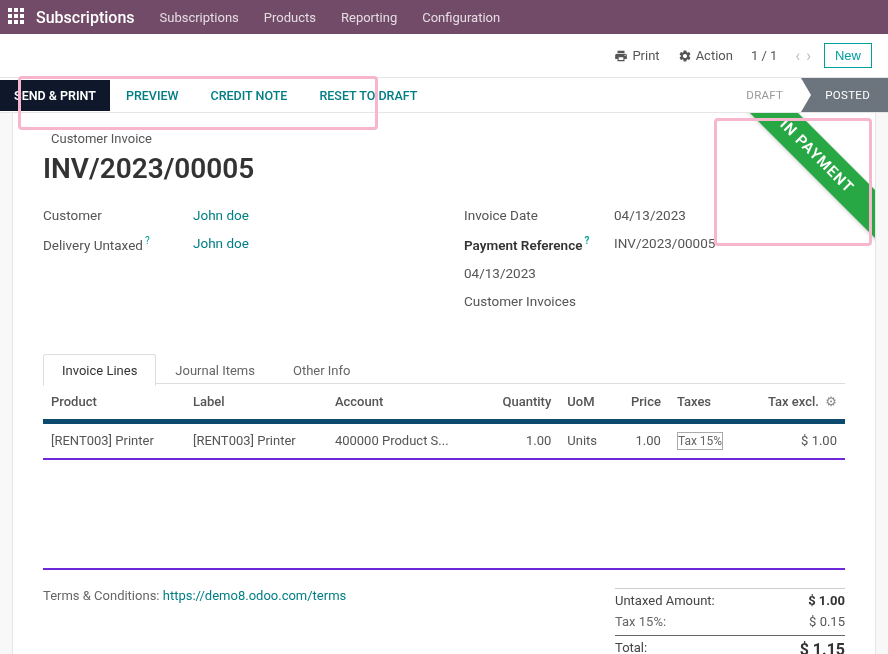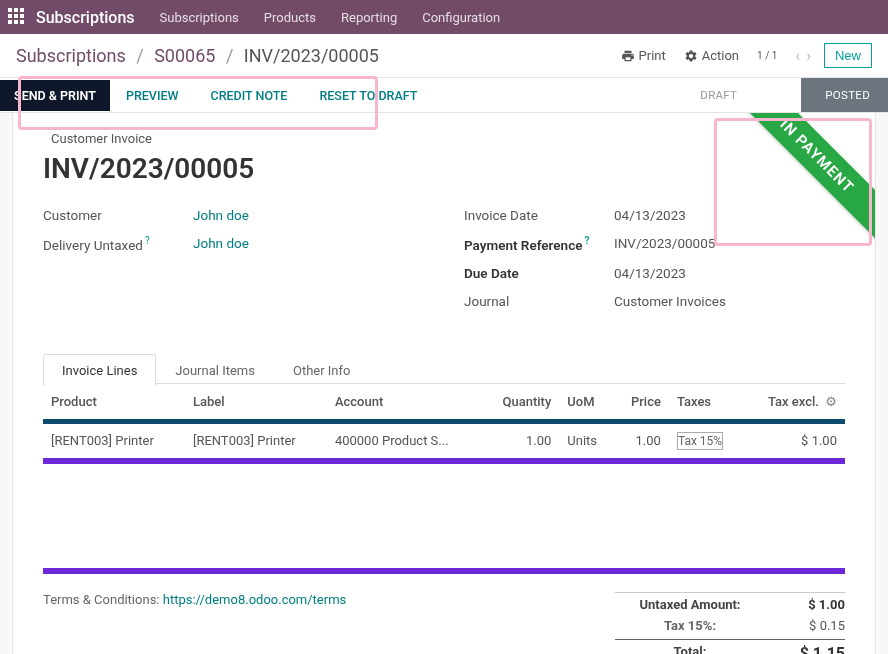--- a/index.html
+++ b/index.html
@@ -14,30 +14,30 @@
     
     
     .crumbbar { background: #fff; height: 44px; display: flex; align-items: center; padding: 0 16px; border-bottom: 1px solid #e5e5e5; }
     .crumb { font-size: 18px; color: #6c757d; }
     .crumb a { color: #714b67; text-decoration: none; }
     .crumb .sep { margin: 0 6px; color: #999; }
     .crumb .cur { color: #555; }
     .crumbbar .spacer { flex: 1; }
     .iconbtn { display: flex; align-items: center; margin-right: 18px; cursor: pointer; color: #555; font-size: 13px; }
     .iconbtn svg { margin-right: 4px; }
-    .pager { color: #555; margin-right: 15px; font-size: 10px; }
+    .pager { color: #555; margin-right: 15px; font-size: 13px; }
     .chev { color: #bbb; cursor: pointer; font-size: 16px; margin: 0 3px; }
     .newbtn { border: 1px solid #00a09d; color: #00a09d; background: #fff; padding: 4px 10px; font-size: 13px; cursor: pointer; margin-left: 10px; }
     
     
     .actionbar { background: #fff; display: flex; align-items: center; border-bottom: 1px solid #e5e5e5; position: relative; }
     .actionbar .abutton { background: #0f172a; color: #fff; padding: 8px 14px; font-size: 12.5px; font-weight: 600; cursor: pointer; }
     .actionbar .abutton.sec { background: #fff; color: #017e84; font-weight: 500; padding: 8px 16px; }
     .highlight-pink-1 { position: absolute; left: 18px; top: 76px; width: 360px; height: 54px; border: 3px solid #f7b6ce; border-radius: 4px; pointer-events: none; z-index: 5; }
-    .statuswrap { margin-left: auto; display: flex; height: 34px; gap: 46px; }
+    .statuswrap { margin-left: auto; display: flex; height: 34px; }
     .status { display: flex; align-items: center; padding: 0 18px; font-size: 11.5px; color: #999; letter-spacing: 0.3px; }
     .status.draft { position: relative; background: #fff; }
     .status.draft::after { content: ""; position: absolute; right: -10px; top: 0; border-left: 10px solid #fff; border-top: 17px solid transparent; border-bottom: 17px solid transparent; z-index: 2; }
     .status.posted { background: #6c757d; color: #fff; padding-left: 24px; }
 
     
     .sheetwrap { padding: 0 0 0 0; }
     .sheet { background: #fff; margin: 0 12px; border: 1px solid #e5e5e5; border-top: none; padding: 18px 30px 20px 30px; position: relative; min-height: 560px; }
     
     
@@ -59,32 +59,32 @@
     
     
     .tabs { display: flex; border-bottom: 1px solid #ddd; }
     .tab { padding: 8px 18px; font-size: 13px; color: #666; cursor: pointer; border: 1px solid transparent; border-bottom: none; position: relative; top: 3px; }
     .tab.active { border-color: #ddd; background: #fff; color: #333; border-radius: 3px 3px 0 0; }
     
     
     table.lines { width: 100%; border-collapse: collapse; margin-top: 0; font-size: 13px; }
     table.lines th { text-align: left; padding: 10px 8px; border-bottom: 5px solid #0c4a6e; font-weight: 500; color: #555; background: #fff; }
     table.lines th.r, table.lines td.r { text-align: right; }
-    table.lines td { padding: 8px 8px; border-bottom: 6px solid #6d28d9; color: #555; }
+    table.lines td { padding: 8px 8px; border-bottom: 2px solid #6d28d9; color: #555; }
     .taxpill { display: inline-block; border: 1px solid #aaa; border-radius: 0; padding: 1px 0; font-size: 12px; color: #666; }
     .opt-icon { color: #888; cursor: pointer; }
     .blankrow td { height: 110px; border-bottom: 1px solid #eee; }
     
     
     .bottom { display: flex; margin-top: 18px; }
     .terms { flex: 1; font-size: 13px; color: #666; }
     .terms a { color: #017e84; text-decoration: none; }
     .totals { width: 230px; }
     .trow { display: flex; justify-content: space-between; padding: 3px 0; font-size: 13px; }
-    .trow .tl { color: #666; text-align: center; flex: 1; margin-right: 20px; font-weight: bold; }
+    .trow .tl { color: #666; text-align: left; flex: 1; margin-right: 20px; }
     .trow .tv { min-width: 60px; text-align: right; color: #555; }
     .trow.strong .tl { color: #444; }
     .trow.strong .tv { font-weight: 700; color: #333; font-size: 16px; }
     .trow.total { border-top: 1px solid #666; margin-top: 3px; padding-top: 4px; }
   </style>
 </head>
 <body>
 
 <div class="topnav">
   <div class="apps-icon">
@@ -99,27 +99,20 @@
       <span></span>
     </div>
   <div class="brand">Subscriptions</div>
   <div class="navlink">Subscriptions</div>
   <div class="navlink">Products</div>
   <div class="navlink">Reporting</div>
   <div class="navlink">Configuration</div>
 </div>
 
 <div class="crumbbar">
-  <div class="crumb">
-    <a>Subscriptions</a>
-    <span class="sep">/</span>
-    <a>S00065</a>
-    <span class="sep">/</span>
-    <span class="cur">INV/2023/00005</span>
-  </div>
   <div class="spacer"></div>
   <div class="iconbtn">
     <svg width="14" height="14" viewBox="0 0 24 24" fill="currentColor">
         <path d="M19 8H5c-1.66 0-3 1.34-3 3v6h4v4h12v-4h4v-6c0-1.66-1.34-3-3-3zm-3 11H8v-5h8v5zm3-7c-.55 0-1-.45-1-1s.45-1 1-1 1 .45 1 1-.45 1-1 1zm-1-9H6v4h12V3z"></path>
       </svg>
     <span>Print</span>
   </div>
   <div class="iconbtn">
     <svg width="14" height="14" viewBox="0 0 24 24" fill="currentColor">
         <path d="M19.14 12.94c.04-.3.06-.61.06-.94 0-.32-.02-.64-.07-.94l2.03-1.58c.18-.14.23-.41.12-.61l-1.92-3.32c-.12-.22-.37-.29-.59-.22l-2.39.96c-.5-.38-1.03-.7-1.62-.94l-.36-2.54c-.04-.24-.24-.41-.48-.41h-3.84c-.24 0-.43.17-.47.41l-.36 2.54c-.59.24-1.13.57-1.62.94l-2.39-.96c-.22-.08-.47 0-.59.22L2.74 8.87c-.12.21-.08.47.12.61l2.03 1.58c-.05.3-.07.63-.07.94s.02.64.07.94l-2.03 1.58c-.18.14-.23.41-.12.61l1.92 3.32c.12.22.37.29.59.22l2.39-.96c.5.38 1.03.7 1.62.94l.36 2.54c.05.24.24.41.48.41h3.84c.24 0 .44-.17.47-.41l.36-2.54c.59-.24 1.13-.56 1.62-.94l2.39.96c.22.08.47 0 .59-.22l1.92-3.32c.12-.22.07-.47-.12-.61l-2.01-1.58zM12 15.6c-1.98 0-3.6-1.62-3.6-3.6s1.62-3.6 3.6-3.6 3.6 1.62 3.6 3.6-1.62 3.6-3.6 3.6z"></path>
@@ -169,25 +162,23 @@
       <div class="fieldcol">
         <div class="field">
           <div class="flabel">Invoice Date</div>
           <div class="fval">04/13/2023</div>
         </div>
         <div class="field">
           <div class="flabel bold"><span>Payment Reference</span><span class="q">?</span></div>
           <div class="fval">INV/2023/00005</div>
         </div>
         <div class="field">
-          <div class="flabel bold">Due Date</div>
           <div class="fval">04/13/2023</div>
         </div>
         <div class="field">
-          <div class="flabel">Journal</div>
           <div class="fval">Customer Invoices</div>
         </div>
       </div>
     </div>
 
     <div class="tabs">
       <div class="tab active">Invoice Lines</div>
       <div class="tab">Journal Items</div>
       <div class="tab">Other Info</div>
     </div>

